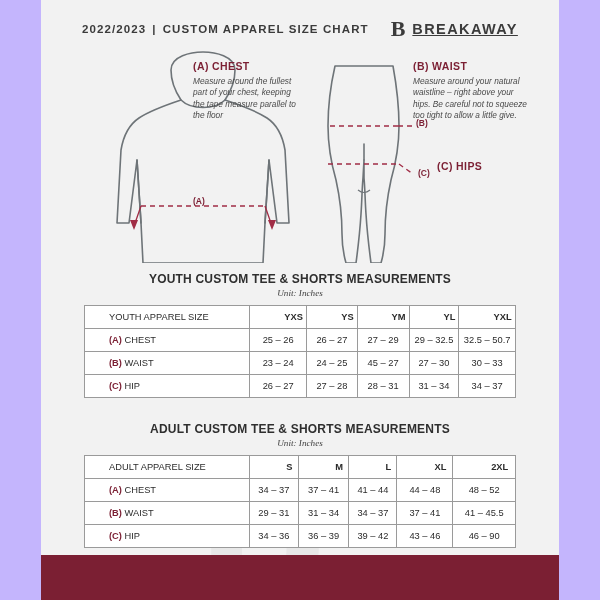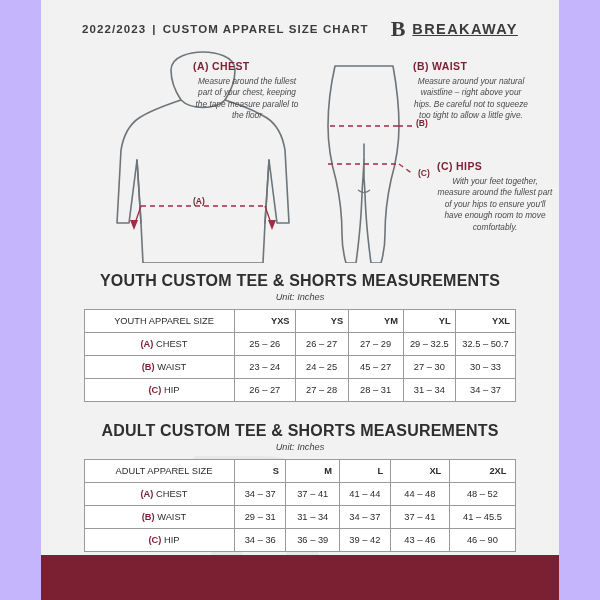--- a/index.html
+++ b/index.html
@@ -106,69 +106,69 @@
     font-weight: bold;
     color: #7b1f33;
     letter-spacing: .4px;
     margin-bottom: 4px;
   }
   .note-body {
     font-size: 8.3px;
     font-style: italic;
     color: #4a4a4a;
     line-height: 1.38;
-    text-align: center;
   }
   .note-chest { left: 152px; top: 12px; width: 108px; }
   .note-waist { left: 372px; top: 12px; width: 116px; }
   .note-hips  { left: 372px; top: 112px; width: 116px; margin-left: 24px; }
   .marker {
     position: absolute;
     font-size: 8.5px;
     font-weight: bold;
     color: #7b1f33;
     font-style: normal;
   }
   
   .section {
     position: absolute;
     left: 43px;
     width: 432px;
   }
   .sec-title {
     text-align: center;
-    font-size: 16px;
+    font-size: 12px;
     font-weight: bold;
     color: #2f2f2f;
     letter-spacing: .2px;
   }
   .sec-sub {
     text-align: center;
     font-size: 9.2px;
     font-style: italic;
     color: #3f3f3f;
     margin-top: 2px;
     margin-bottom: 7px;
+    font-family: Liberation Serif, serif;
   }
   table {
     border-collapse: collapse;
     width: 432px;
     background: #ffffff;
   }
   th, td {
     border: 1px solid #9a9a9a;
     height: 22px;
     font-size: 9.3px;
     color: #2b2b2b;
     text-align: center;
     padding: 0;
   }
   th.rowhead, td.rowhead {
-    text-align: center;
-    padding-left: 9px;
+    text-align: left;
+    padding-left: 24px;
     width: 140px;
     font-weight: normal;
   }
   th {
     font-weight: normal;
     font-size: 9.3px;
     padding-left: 31px;
   }
   th.colhead { font-weight: bold; }
   .lbl {
@@ -250,21 +250,20 @@
         <div class="note-body">Measure around the fullest part of your chest, keeping the tape measure parallel to the floor</div>
       </div>
 
       <div class="note note-waist">
         <div class="note-title">(B) WAIST</div>
         <div class="note-body">Measure around your natural waistline – right above your hips. Be careful not to squeeze too tight to allow a little give.</div>
       </div>
 
       <div class="note note-hips">
         <div class="note-title">(C) HIPS</div>
-        <div class="note-body">With your feet together, measure around the fullest part of your hips to ensure you'll have enough room to move comfortably.</div>
       </div>
 
       <div class="marker" style="left:152px; top:148px;">(A)</div>
       <div class="marker" style="left:375px; top:70px;">(B)</div>
       <div class="marker" style="left:377px; top:120px;">(C)</div>
     </div>
 
     <div class="section section-youth">
       <div class="sec-title">YOUTH CUSTOM TEE &amp; SHORTS MEASUREMENTS</div>
       <div class="sec-sub">Unit: Inches</div>

